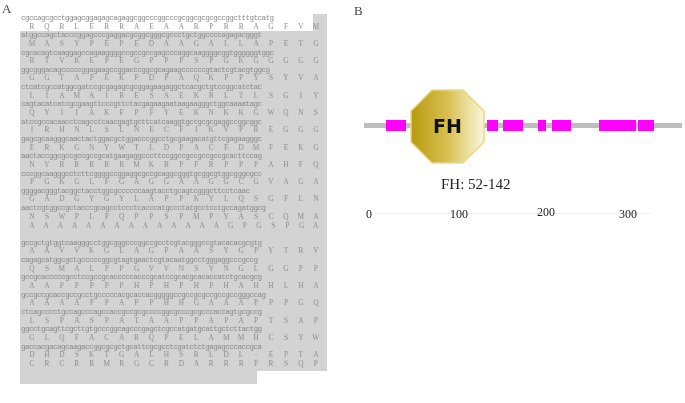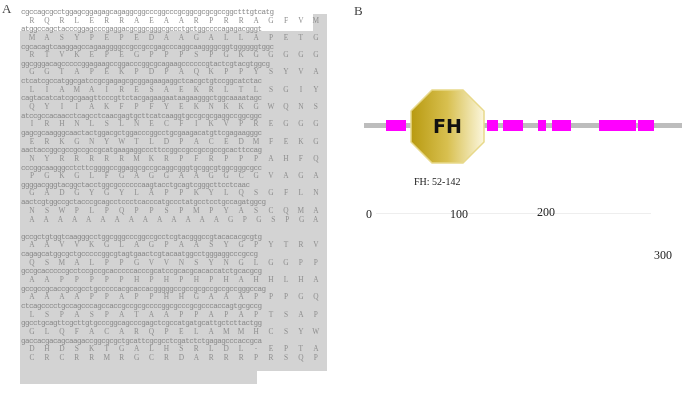--- a/index.html
+++ b/index.html
@@ -8,33 +8,33 @@
 
   .panel-label { position: absolute; font-size: 13px; color: #444; }
   #label-a { left: 2px; top: 1px; }
   #label-b { left: 354px; top: 3px; }
 
   
   .seq-shade { position: absolute; left: 20px; top: 14px; width: 307px; height: 370px; background: #d3d3d3; }
   .seq-white-top { position: absolute; left: 20px; top: 14px; width: 293px; height: 17px; background: #ffffff; }
   .seq-white-tail { position: absolute; left: 257px; top: 371px; width: 70px; height: 13px; background: #ffffff; }
 
-  .seq-rows { position: absolute; left: 21px; top: 8px; width: 306px; }
+  .seq-rows { position: absolute; left: 21px; top: 14px; width: 306px; }
   .seq-pair { height: 17.3px; }
   .nt { font-family: "Liberation Mono", monospace; font-size: 7.6px; letter-spacing: -0.55px;
         color: #8a8a8a; line-height: 8.5px; white-space: nowrap; overflow: hidden; height: 8.5px; }
   .aa { display: flex; justify-content: space-between; padding: 0 5px 0 5px;
         font-family: "Liberation Serif", serif; font-size: 7.4px; color: #8f8f8f; line-height: 8.8px; height: 8.8px; }
   .aa span { width: 12px; text-align: center; }
 
   
   .backbone { position: absolute; left: 364px; top: 123px; width: 318px; height: 5px; background: #bdbdbd; }
   .seg { position: absolute; top: 120px; height: 11px; background: #ff00ff; }
   .octagon { position: absolute; left: 410px; top: 89px; width: 75px; height: 75px; }
-  .fh-caption { position: absolute; left: 414px; top: 176px; font-size: 10px; color: #222; }
+  .fh-caption { position: absolute; left: 441px; top: 176px; font-size: 15px; color: #222; }
   .axis-line { position: absolute; left: 376px; top: 213px; width: 275px; height: 1px; background: #eeeeee; }
   .tick { position: absolute; top: 207px; font-size: 12px; color: #222; }
 </style>
 </head>
 <body>
 
 <div id="label-a" class="panel-label">A</div>
 <div id="label-b" class="panel-label">B</div>
 
 <div>
@@ -589,14 +589,14 @@
       </linearGradient>
     </defs>
     <polygon points="22,1 53,1 74,22 74,53 53,74 22,74 1,53 1,22" fill="url(#og)" stroke="#e8d98a" stroke-width="1.5"></polygon>
     <text x="37.5" y="44" text-anchor="middle" font-family="DejaVu Sans, sans-serif" font-weight="bold" font-size="19" fill="#111">FH</text>
   </svg>
   <div class="fh-caption">FH: 52-142</div>
   <div class="axis-line"></div>
   <div class="tick" style="left:366px;">0</div>
   <div class="tick" style="left:450px;">100</div>
   <div class="tick" style="left:537px; top:205px;">200</div>
-  <div class="tick" style="left:654px;margin-top:41px;">300</div>
+  <div class="tick" style="left:619px;">300</div>
 </div>
 
 </body></html>

